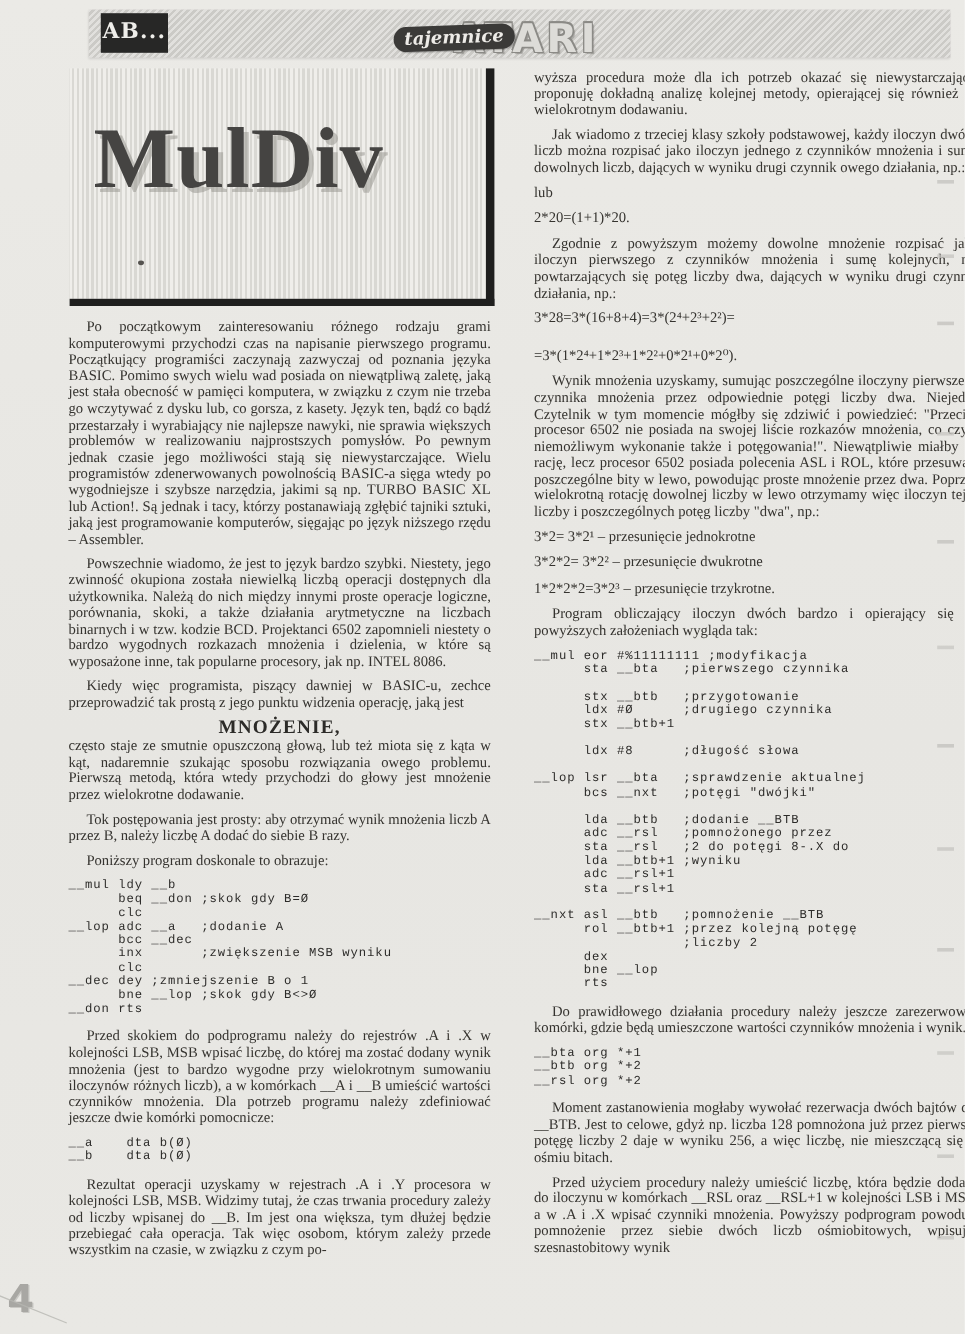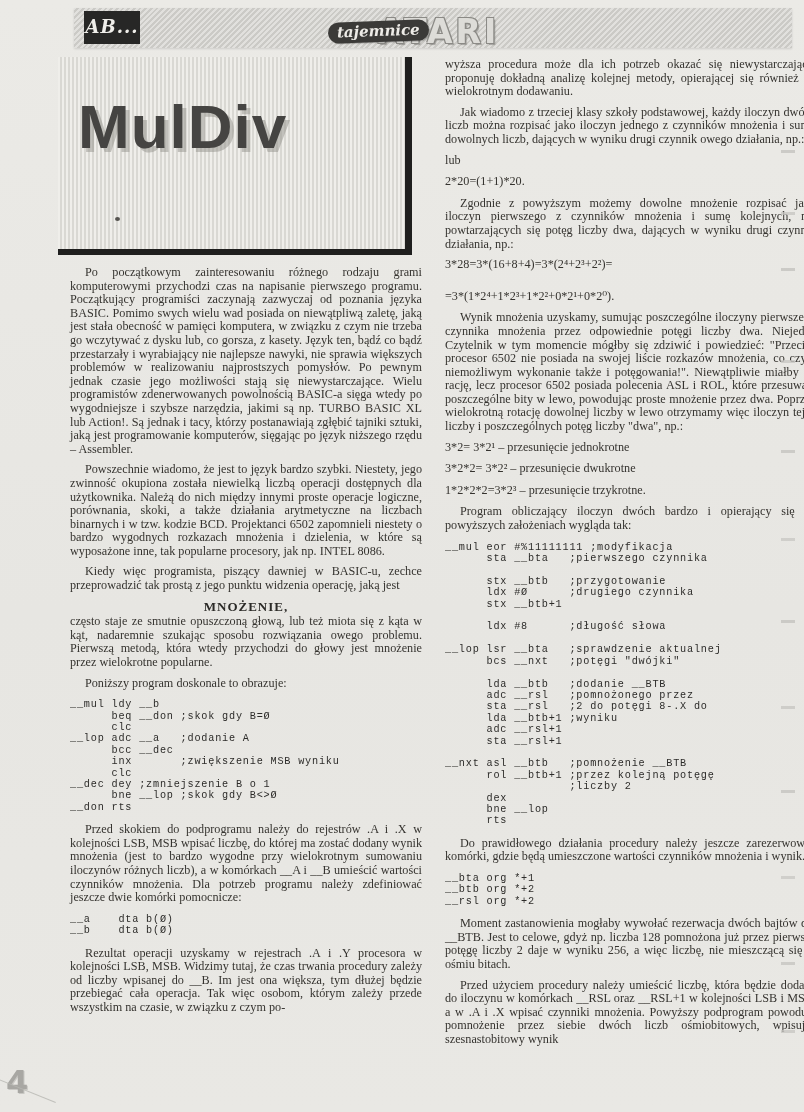--- a/index.html
+++ b/index.html
@@ -14,21 +14,21 @@
   
   .header-band{
     position:absolute;left:74px;top:8px;width:718px;height:40px;
     background:#d4d3cf;
     background-image:repeating-linear-gradient(135deg,rgba(255,255,255,.30) 0 2px,rgba(0,0,0,.045) 2px 4px);
     box-shadow:0 1px 2px rgba(0,0,0,.12);
   }
   .ab-badge{
     position:absolute;left:10px;top:3px;width:56px;height:33px;
     background:#272726;color:#efeeea;
-    font-family:"DejaVu Serif",serif;font-style:italic;font-weight:bold;
+    font-family:"DejaVu Serif",serif;font-weight:bold;
     font-size:18px;line-height:31px;text-align:center;letter-spacing:1px;
   }
   .logo{position:absolute;left:268px;top:2px;width:230px;height:40px;}
   .logo-atari{
     position:absolute;left:36px;top:2px;
     font-family:"DejaVu Sans",sans-serif;font-weight:bold;
     font-size:33px;letter-spacing:3px;color:#dddcd8;
     text-shadow:-1px -1px 0 #8b8a86,1px -1px 0 #8b8a86,-1px 1px 0 #8b8a86,1px 1px 0 #8b8a86,2px 2px 1px rgba(90,89,85,.45);
   }
   .logo-script{
@@ -42,36 +42,36 @@
   
   .muldiv-box{
     position:absolute;left:58px;top:57px;width:354px;height:198px;
     box-sizing:border-box;
     background:repeating-linear-gradient(90deg,#efeeea 0 2px,#d9d8d3 2px 4px);
     border-right:7px solid #1f1f1e;
     border-bottom:6px solid #1f1f1e;
   }
   .muldiv-title{
     position:absolute;left:20px;top:34px;white-space:nowrap;
-    font-family:Liberation Sans, sans-serif;font-weight:bold;
-    font-size:62px;letter-spacing:1px;color:#454442;
+    font-family:Liberation Serif, serif;font-weight:bold;
+    font-size:72px;letter-spacing:1px;color:#454442;
     text-shadow:4px 4px 0 rgba(148,146,140,.50);
   }
   .ink-speck{position:absolute;left:57px;top:160px;width:5px;height:4px;background:#55534f;border-radius:50%;}
   
   .col{position:absolute;font-size:12.2px;line-height:13.6px;text-align:justify;}
-  .left-col{left:57px;top:266px;width:352px;margin-left:13px;}
+  .left-col{left:57px;top:266px;width:352px;}
   .right-col{left:445px;top:58px;width:371px;}
   .para{margin:0 0 7px;text-indent:15px;}
   .para.noindent{text-indent:0;}
   .eq{margin:3px 0 8px;text-align:left;}
   .eq.tight{margin:1px 0 18px;}
   .section-heading{
     text-align:center;font-weight:bold;letter-spacing:1px;
-    font-size:13px;margin:5px 0 2px;color:#2c2b28;
+    font-size:16px;margin:5px 0 2px;color:#2c2b28;
   }
   pre.code{
     font-family:"Liberation Mono","DejaVu Sans Mono",monospace;
     font-size:10.2px;line-height:11.4px;letter-spacing:.8px;
     margin:9px 0 10px;color:#2c2b29;white-space:pre;text-align:left;
   }
   
   .page-number{
     position:absolute;left:6px;top:1063px;
     font-family:"DejaVu Sans",sans-serif;font-weight:bold;
@@ -106,21 +106,22 @@
   <div class="muldiv-box">
     <div class="muldiv-title">MulDiv</div>
     <div class="ink-speck"></div>
   </div>
 
   <div class="col left-col">
     <p class="para">Po początkowym zainteresowaniu różnego rodzaju grami komputerowymi przychodzi czas na napisanie pierwszego programu. Początkujący programiści zaczynają zazwyczaj od poznania języka BASIC. Pomimo swych wielu wad posiada on niewątpliwą zaletę, jaką jest stała obecność w pamięci komputera, w związku z czym nie trzeba go wczytywać z dysku lub, co gorsza, z kasety. Język ten, bądź co bądź przestarzały i wyrabiający nie najlepsze nawyki, nie sprawia większych problemów w realizowaniu najprostszych pomysłów. Po pewnym jednak czasie jego możliwości stają się niewystarczające. Wielu programistów zdenerwowanych powolnością BASIC-a sięga wtedy po wygodniejsze i szybsze narzędzia, jakimi są np. TURBO BASIC XL lub Action!. Są jednak i tacy, którzy postanawiają zgłębić tajniki sztuki, jaką jest programowanie komputerów, sięgając po język niższego rzędu – Assembler.</p>
     <p class="para">Powszechnie wiadomo, że jest to język bardzo szybki. Niestety, jego zwinność okupiona została niewielką liczbą operacji dostępnych dla użytkownika. Należą do nich między innymi proste operacje logiczne, porównania, skoki, a także działania arytmetyczne na liczbach binarnych i w tzw. kodzie BCD. Projektanci 6502 zapomnieli niestety o bardzo wygodnych rozkazach mnożenia i dzielenia, w które są wyposażone inne, tak popularne procesory, jak np. INTEL 8086.</p>
     <p class="para">Kiedy więc programista, piszący dawniej w BASIC-u, zechce przeprowadzić tak prostą z jego punktu widzenia operację, jaką jest</p>
     <div class="section-heading">MNOŻENIE,</div>
-    <p class="para noindent">często staje ze smutnie opuszczoną głową, lub też miota się z kąta w kąt, nadaremnie szukając sposobu rozwiązania owego problemu. Pierwszą metodą, która wtedy przychodzi do głowy jest mnożenie przez wielokrotne popularne.</p>
+    <p class="para noindent">często staje ze smutnie opuszczoną głową, lub też miota się z kąta w kąt, nadaremnie szukając sposobu rozwiązania owego problemu. Pierwszą metodą, która wtedy przychodzi do głowy jest mnożenie przez wielokrotne dodawanie.</p>
+    <p class="para">Tok postępowania jest prosty: aby otrzymać wynik mnożenia liczb A przez B, należy liczbę A dodać do siebie B razy.</p>
     <p class="para">Poniższy program doskonale to obrazuje:</p>
     <pre class="code">__mul ldy __b
       beq __don ;skok gdy B=Ø
       clc
 __lop adc __a   ;dodanie A
       bcc __dec
       inx       ;zwiększenie MSB wyniku
       clc
 __dec dey ;zmniejszenie B o 1
       bne __lop ;skok gdy B&lt;&gt;Ø

